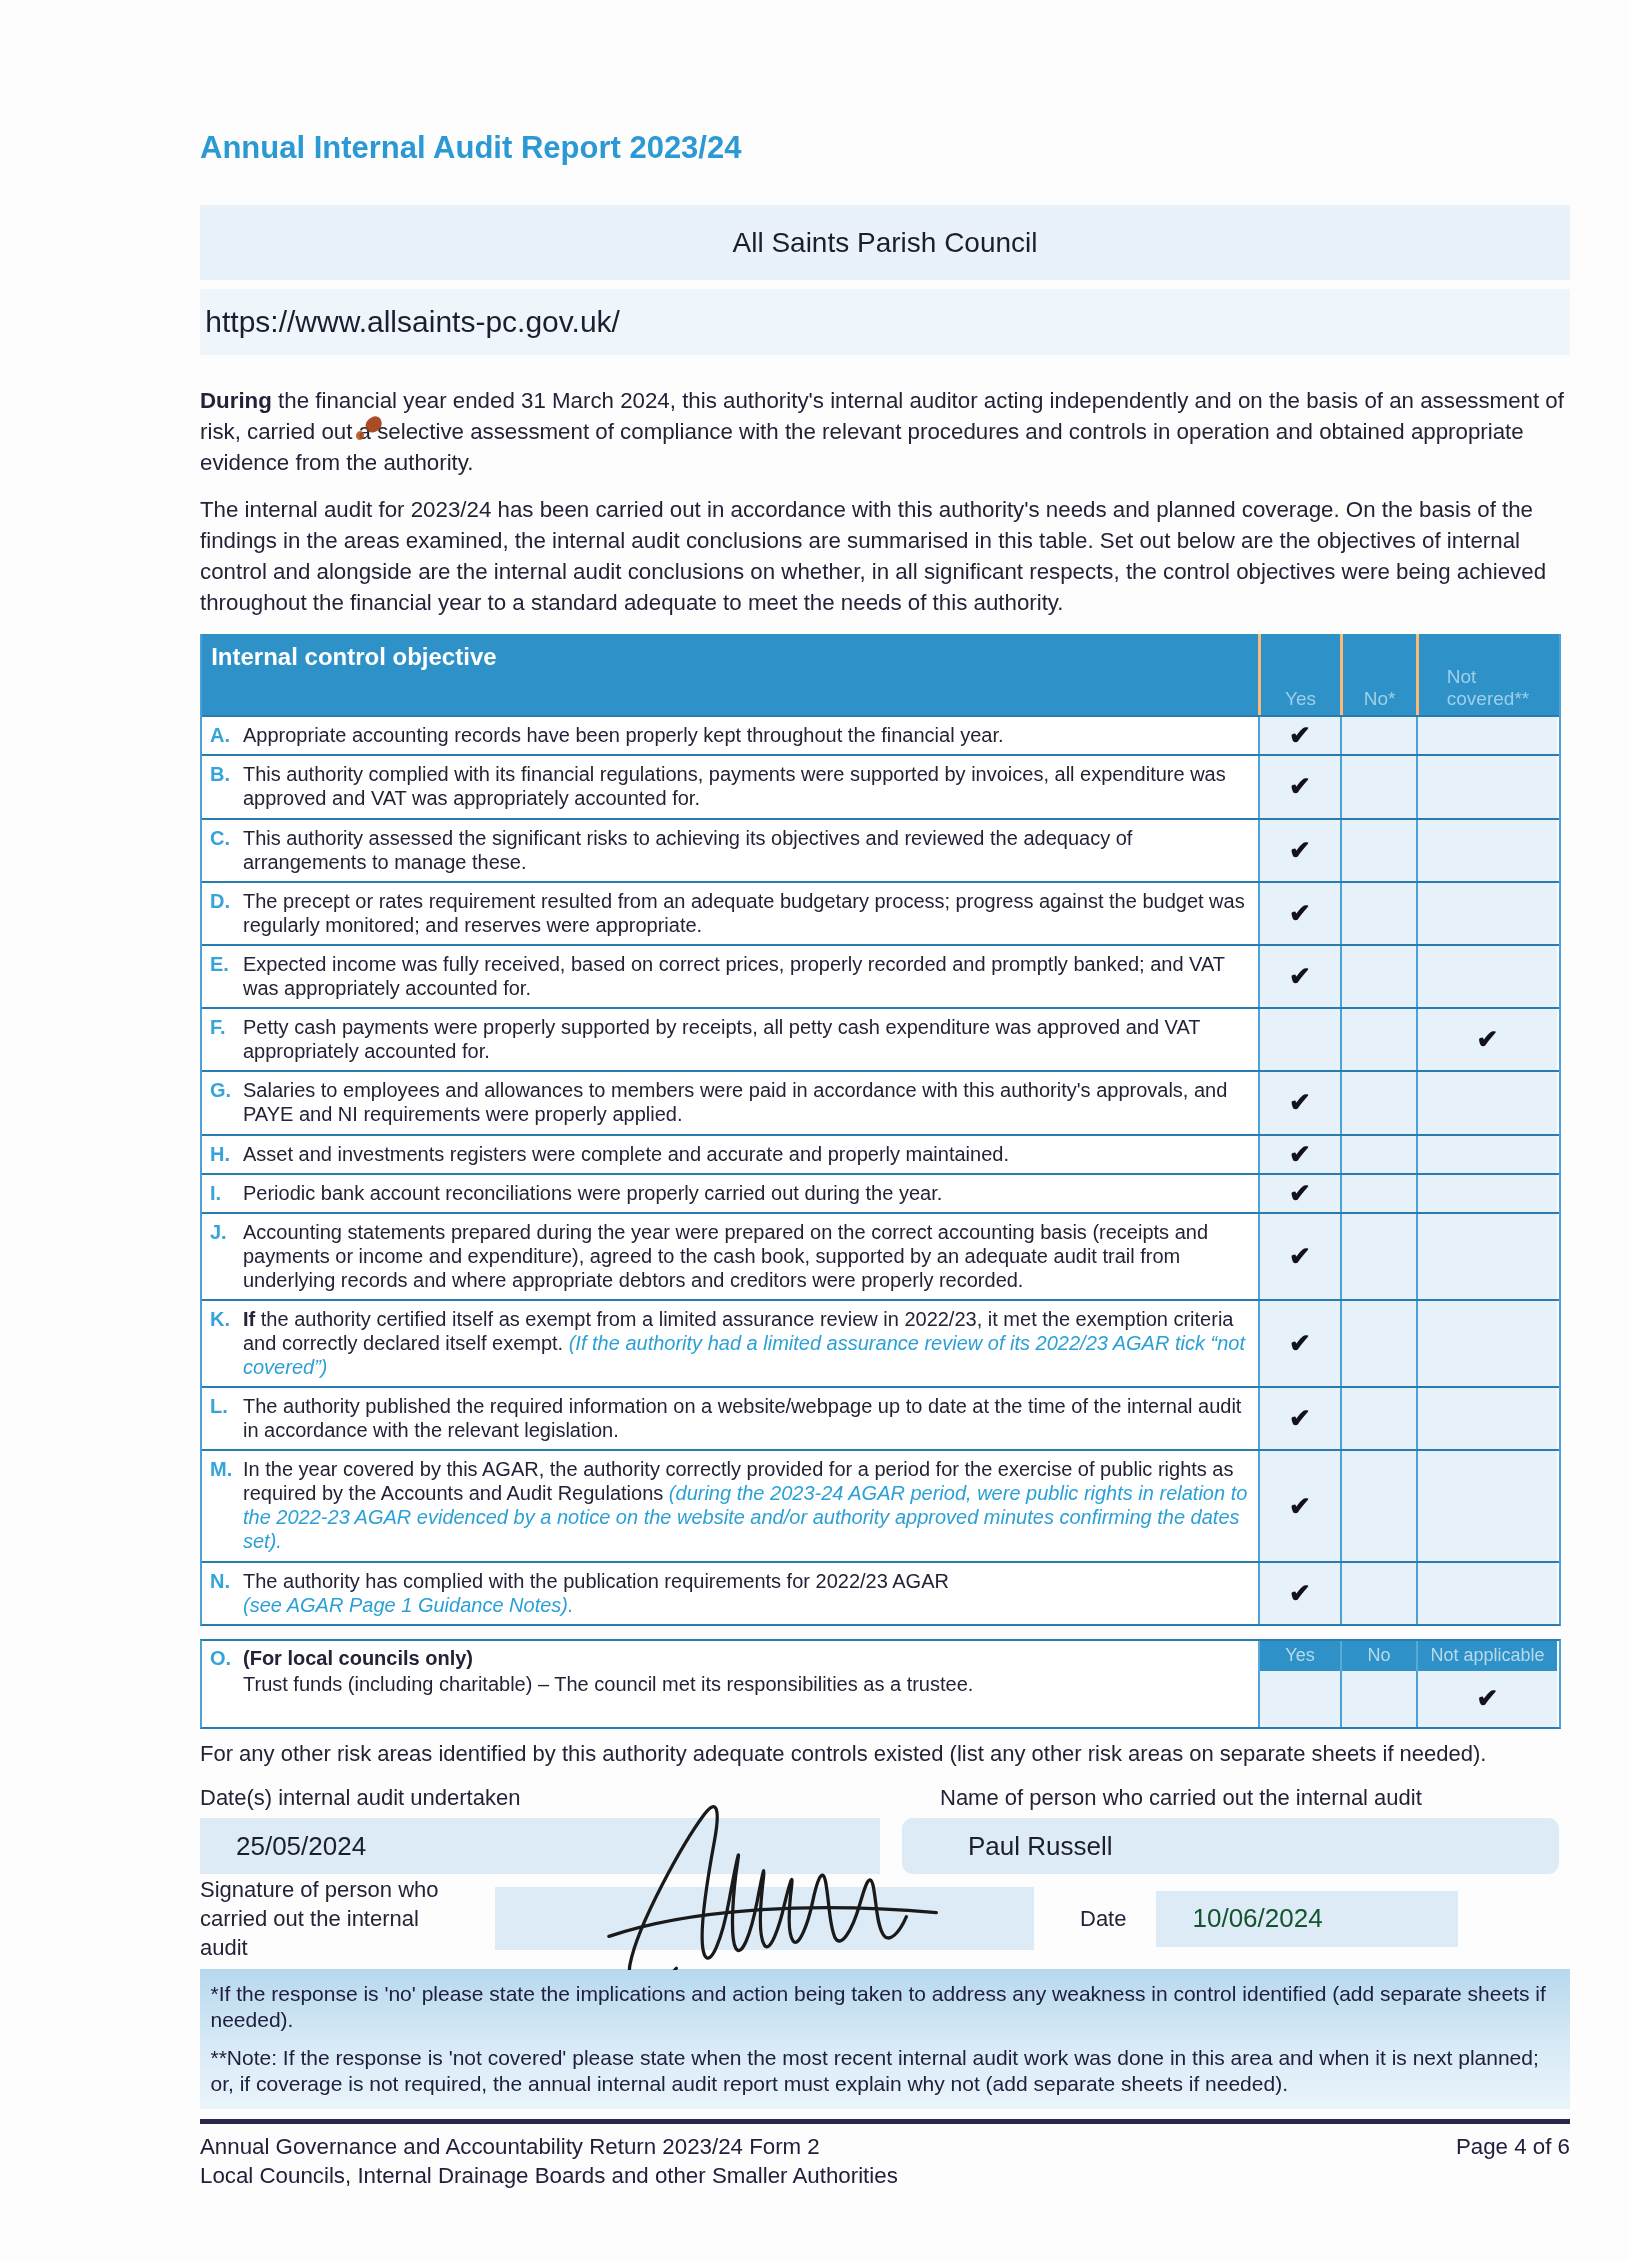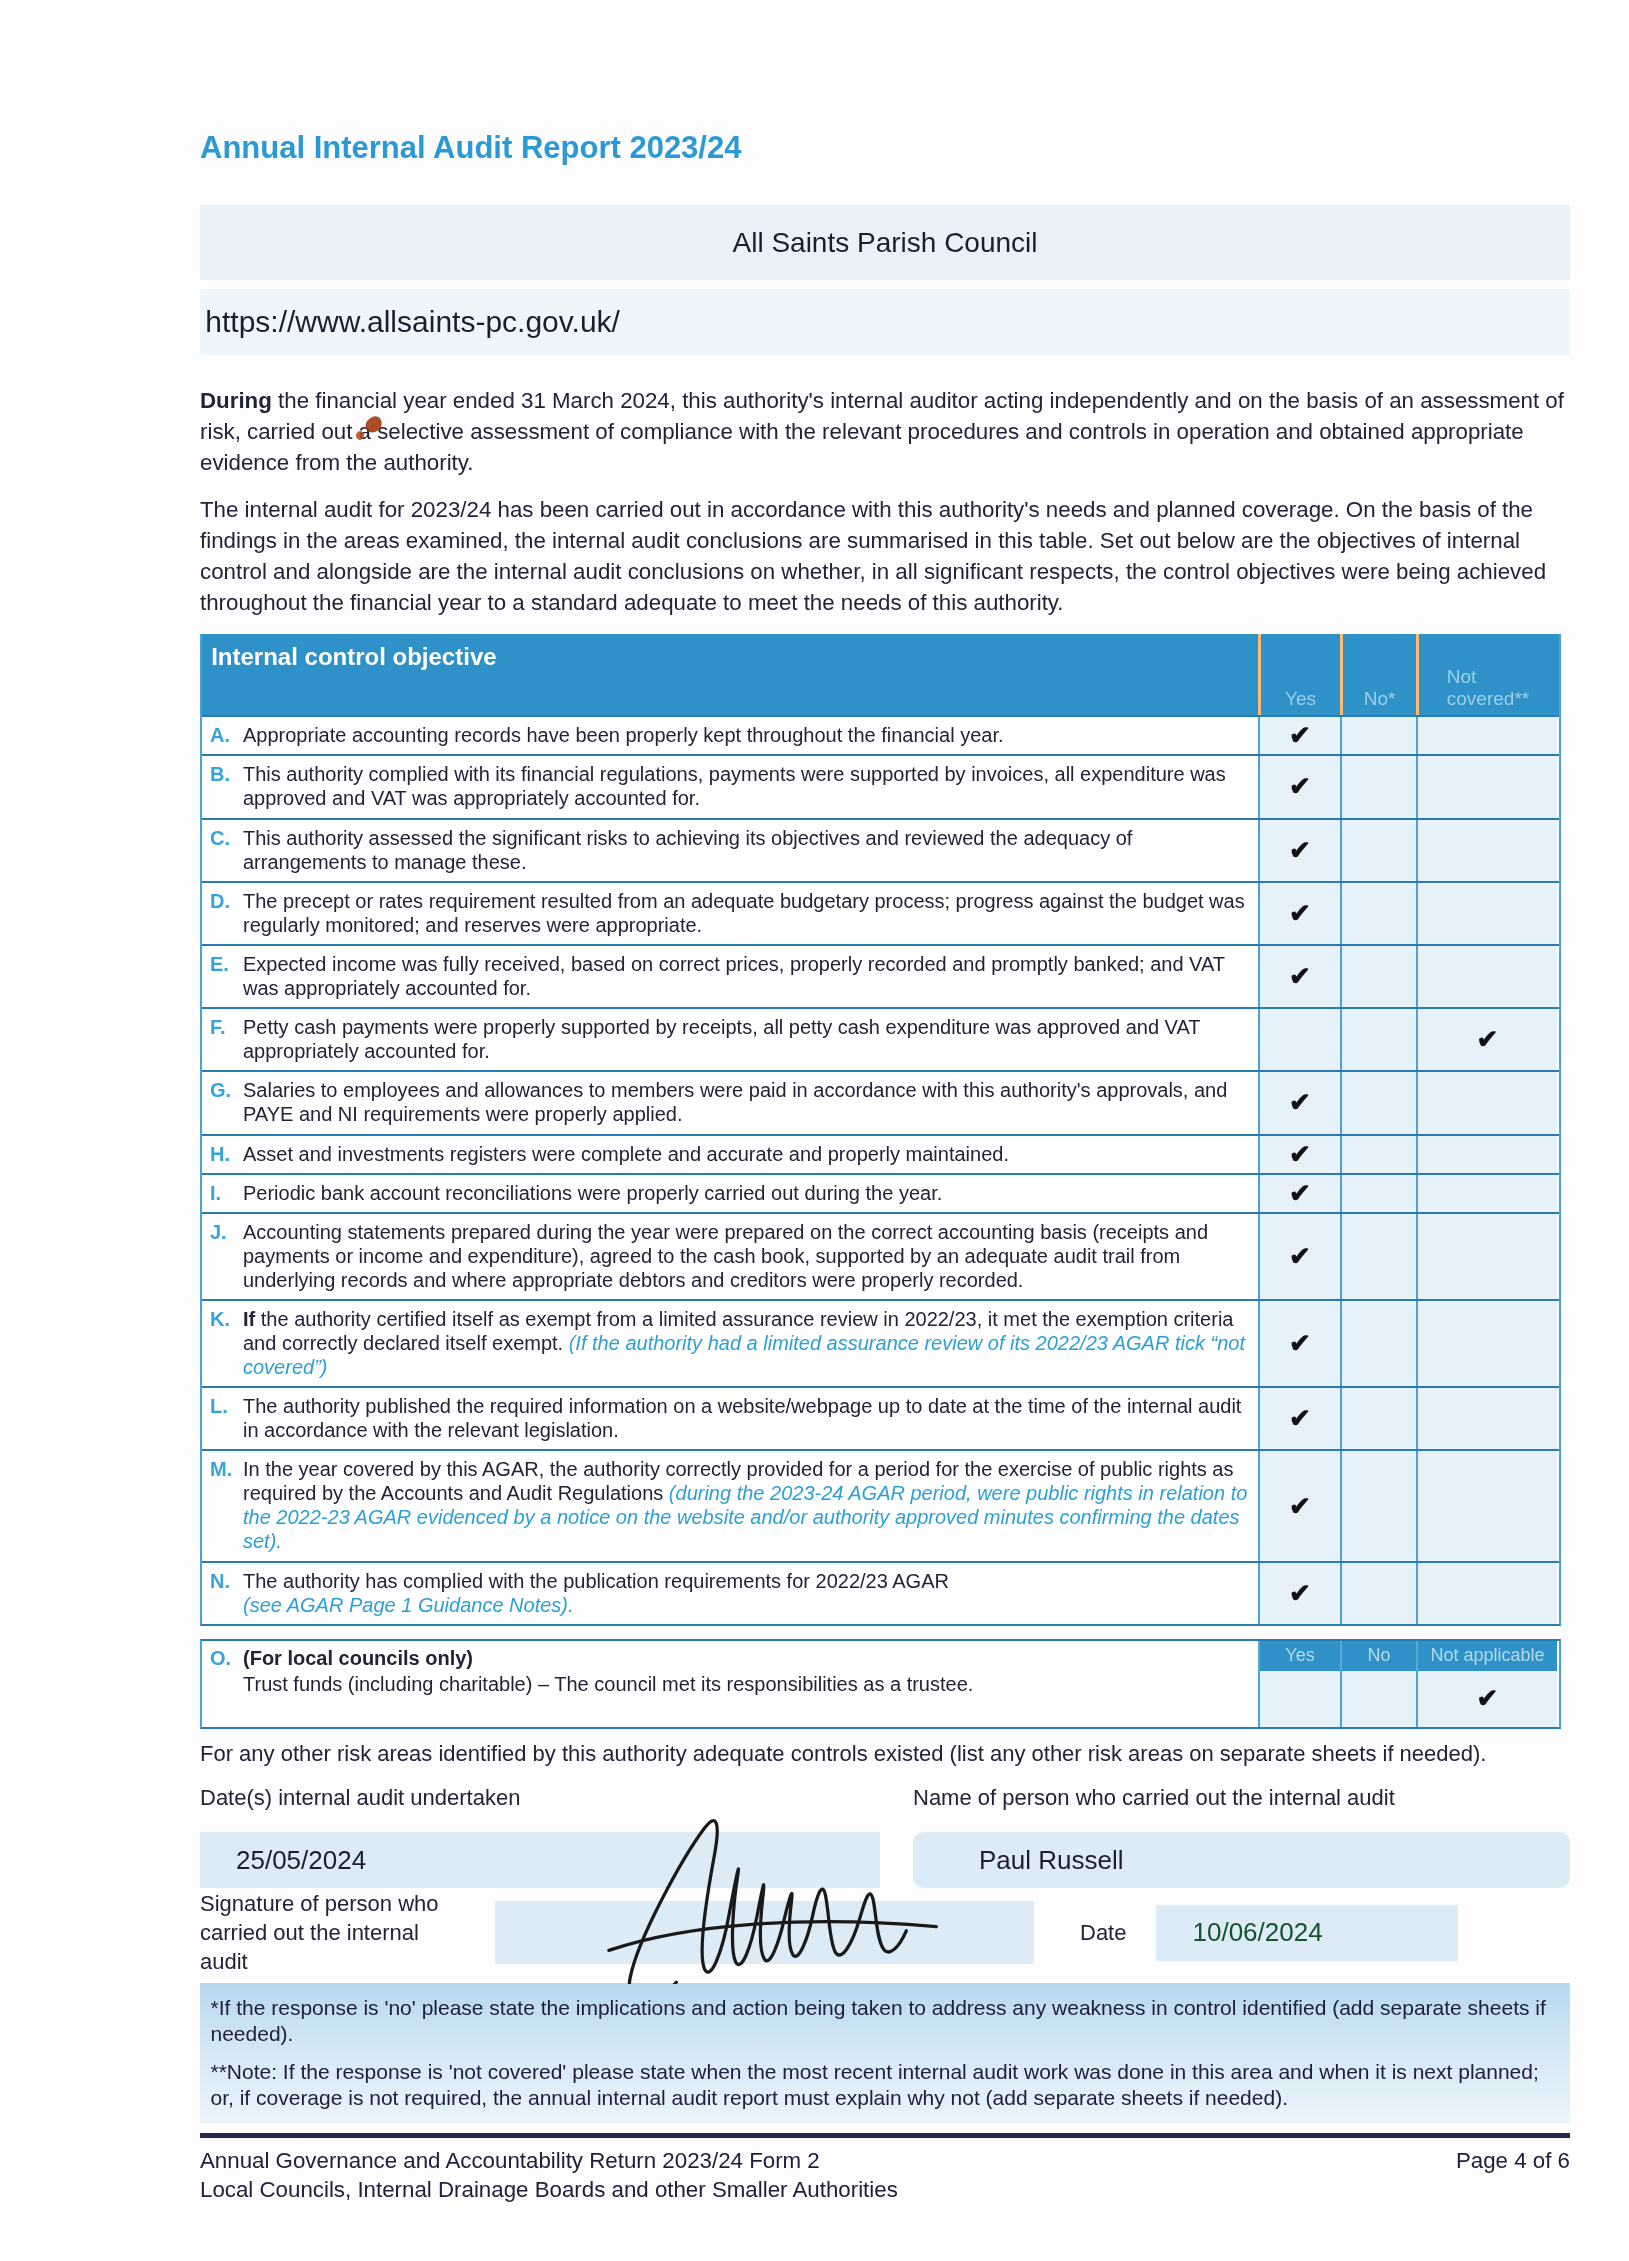--- a/index.html
+++ b/index.html
@@ -87,23 +87,23 @@
     border-left: 2px solid #57a9d6;
   }
   .o-c {
     background: #e7f1f9; border-left: 2px solid #4aa2d6;
     display: flex; align-items: center; justify-content: center;
     font-size: 26px; font-weight: bold; color: #121218;
   }
 
   .risk-note { margin-top: 10.5px; font-size: 22px; line-height: 29px; }
 
-  .field-labels { margin-top: 17px; display: flex; font-size: 22px; }
+  .field-labels { margin-top: 17px; display: flex; font-size: 22px; gap: 27px; }
   .field-labels .l-left { width: 713px; }
-  .field-values { margin-top: 21px; display: flex; gap: 33px; }
+  .field-values { margin-top: 7px; display: flex; gap: 22px; }
   .val-box { height: 56px; background: #dcebf6; display: flex; align-items: center; font-size: 26px; color: #1d1d30; }
   .val-date { width: 680px; padding-left: 36px; }
   .val-name { width: 657px; padding-left: 66px; border-radius: 11px; }
 
   .sig-row { margin-top: 2.6px; height: 84px; display: flex; align-items: center; position: relative; }
   .sig-label { width: 256px; font-size: 22px; line-height: 29px; }
   .sig-band { width: 539px; height: 63px; background: #dcebf6; margin-left: 39px; position: relative; }
   .sig-svg { position: absolute; left: 72px; bottom: -20px; }
   .date-label { margin-left: 46px; font-size: 22px; }
   .sig-date-box { width: 302px; height: 56px; background: #dcebf6; margin-left: 30px; display: flex; align-items: center; padding-left: 36px; font-size: 26px; color: #14532d; }

